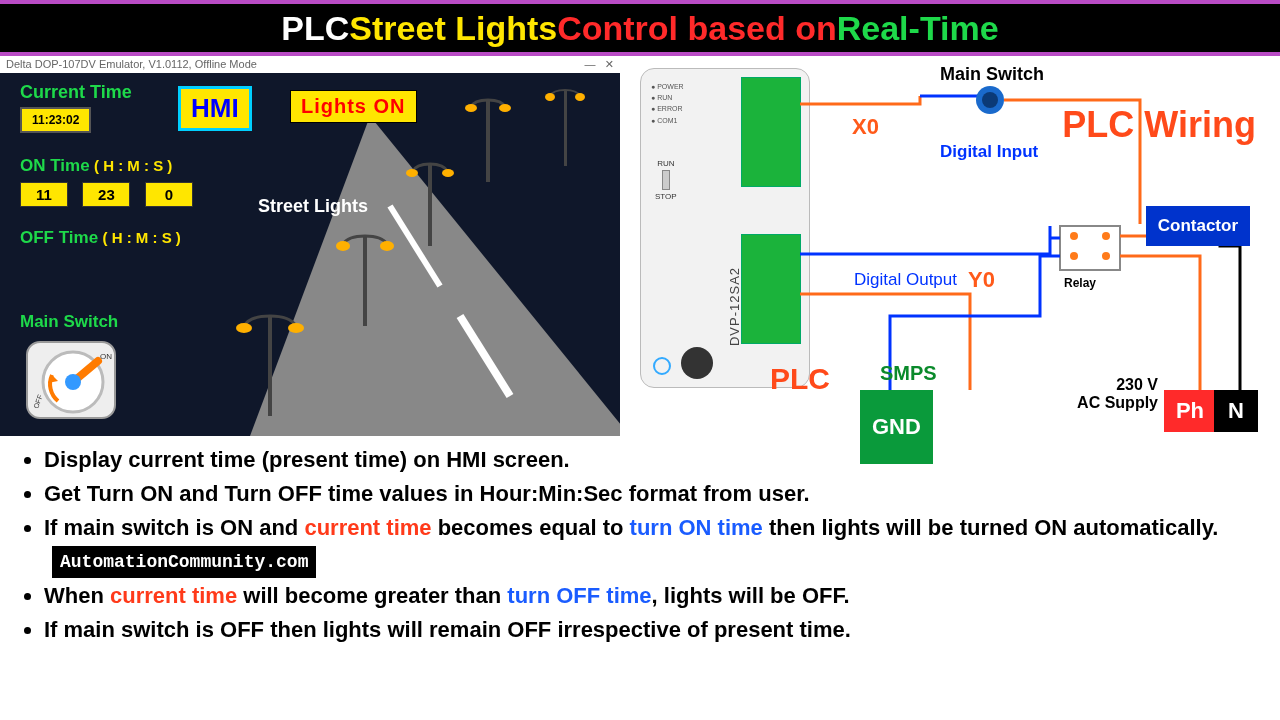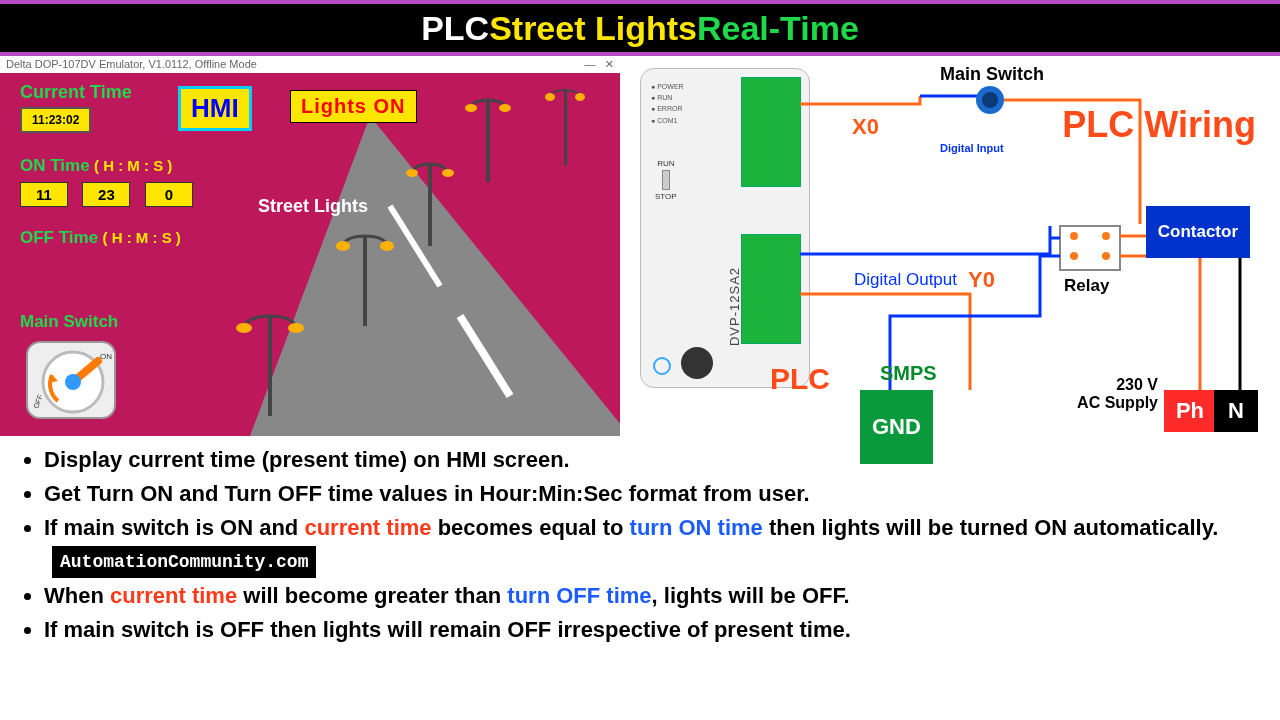--- a/index.html
+++ b/index.html
@@ -3,63 +3,64 @@
 <meta charset="utf-8">
 <style>
   * { box-sizing: border-box; margin: 0; padding: 0; }
   body { width: 1280px; height: 720px; background: #fff; font-family: Arial, sans-serif; overflow: hidden; }
   .title-bar { width: 100%; height: 56px; background: #000; border-top: 4px solid #b94bc5; border-bottom: 4px solid #b94bc5; display: flex; align-items: center; justify-content: center; font-size: 34px; font-weight: bold; }
   .t-white { color: #fff; }
   .t-yellow { color: #ffe600; }
   .t-red { color: #ff2a2a; }
   .t-green { color: #1ed94a; }
   .midrow { display: flex; height: 380px; }
-  .hmi-panel { width: 620px; height: 380px; background: #be185d; position: relative; }
+  .hmi-panel { width: 620px; height: 380px; background: #0f172a; position: relative; }
   .win-title { background: #fff; color: #666; font-size: 11px; padding: 2px 6px; display: flex; justify-content: space-between; }
   .hmi-label-green { color: #1ed94a; font-weight: bold; font-size: 18px; }
   .hmi-label-green-sm { color: #1ed94a; font-weight: bold; font-size: 17px; }
   .hms { color: #ffe600; font-size: 15px; font-weight: bold; }
   .badge-hmi { position: absolute; top: 30px; left: 178px; background: #ffe600; color: #0000ff; border: 3px solid #00cfff; padding: 4px 10px; font-size: 26px; font-weight: bold; }
   .badge-lights { position: absolute; top: 34px; left: 290px; background: #ffe600; color: #ff0000; padding: 4px 10px; font-size: 20px; font-weight: bold; border: 1px solid #000; letter-spacing: 1px; }
   .timebox { background: #ffe600; border: 2px solid #555; color: #000; font-weight: bold; font-size: 12px; padding: 4px 10px; display: inline-block; margin-top: 4px; }
   .timebox-sm { background: #ffe600; border: 1px solid #333; color: #000; font-weight: bold; font-size: 15px; width: 48px; text-align: center; padding: 3px 4px; display: inline-block; margin-right: 10px; }
   .switch { position: absolute; left: 26px; top: 285px; width: 90px; height: 78px; background: #eee; border-radius: 14px; border: 2px solid #999; overflow: hidden; }
   .street-label { position: absolute; left: 258px; top: 140px; color: #fff; font-weight: bold; font-size: 18px; }
   .road { position: absolute; left: 200px; top: 60px; width: 430px; height: 320px; overflow: hidden; pointer-events: none; }
   .wiring-panel { width: 660px; height: 380px; background: #fff; position: relative; }
   .plc-box { position: absolute; left: 20px; top: 12px; width: 170px; height: 320px; background: #f2f2f2; border: 1px solid #bbb; border-radius: 14px; }
   .terminal { position: absolute; width: 60px; background: #1bb33b; border: 1px solid #0a6; }
   .plc-label { position: absolute; left: 150px; top: 306px; color: #ff4a1a; font-size: 30px; font-weight: bold; }
   .wiring-title { position: absolute; right: 24px; top: 48px; color: #ff4a1a; font-size: 36px; font-weight: bold; }
   .ms-label { position: absolute; left: 320px; top: 8px; font-size: 18px; font-weight: bold; }
-  .di-label { position: absolute; left: 320px; top: 86px; color: #0033ff; font-size: 11px; font-weight: bold; }
+  .di-label { position: absolute; left: 320px; top: 86px; color: #0033ff; font-size: 17px; font-weight: bold; }
   .do-label { position: absolute; left: 234px; top: 214px; color: #0033ff; font-size: 17px; font-weight: normal; }
   .x0 { position: absolute; left: 232px; top: 58px; color: #ff5a1a; font-size: 22px; font-weight: bold; }
   .y0 { position: absolute; left: 348px; top: 211px; color: #ff5a1a; font-size: 22px; font-weight: bold; }
-  .relay-label { position: absolute; left: 444px; top: 220px; font-size: 17px; font-weight: bold; }
-  .contactor { position: absolute; right: 30px; top: 150px; background: #0033cc; color: #fff; font-weight: bold; padding: 16px 12px; font-size: 17px; }
+  .relay-label { position: absolute; left: 444px; top: 220px; font-size: 12px; font-weight: bold; }
+  .contactor { position: absolute; right: 30px; top: 150px; background: #0033cc; color: #fff; font-weight: bold; padding: 10px 12px; font-size: 17px; }
   .smps { position: absolute; left: 260px; top: 306px; color: #0a8a2b; font-size: 20px; font-weight: bold; }
   .gnd { position: absolute; left: 240px; top: 334px; background: #0a9a3b; color: #fff; font-weight: bold; padding: 24px 12px; font-size: 22px; text-align: right; }
   .vdc { position: absolute; left: 316px; top: 334px; background: #ff2a2a; color: #fff; font-weight: bold; padding: 8px 10px; font-size: 22px; }
   .acs { position: absolute; right: 122px; top: 320px; font-size: 16px; font-weight: bold; text-align: right; }
   .ph { position: absolute; right: 64px; top: 334px; background: #ff2a2a; color: #fff; font-weight: bold; padding: 8px 12px; font-size: 22px; }
   .n  { position: absolute; right: 22px; top: 334px; background: #000; color: #fff; font-weight: bold; padding: 8px 14px; font-size: 22px; }
   .bullets { padding: 8px 20px 0 30px; font-size: 22px; font-weight: bold; line-height: 1.45; }
   .bullets li { list-style: disc; margin-left: 14px; margin-bottom: 2px; }
   .kw-red { color: #ff3a1a; }
   .kw-blue { color: #1a5cff; }
   .watermark { display: inline-block; background: #000; color: #fff; padding: 3px 8px; font-size: 18px; font-weight: bold; margin-left: 8px; font-family: Liberation Mono, monospace; }
   svg { position: absolute; }
 </style>
 </head>
 <body>
 
 <div class="title-bar">
   <span class="t-white">PLC </span>
   <span class="t-yellow">Street Lights </span>
+  <span class="t-red">Control based on </span>
   <span class="t-green">Real-Time</span>
 </div>
 
 <div class="midrow">
 
   <div class="hmi-panel">
     <div class="win-title">
       <span>Delta DOP-107DV Emulator, V1.0112, Offline Mode</span>
       <span>— &nbsp; ✕</span>
     </div>

